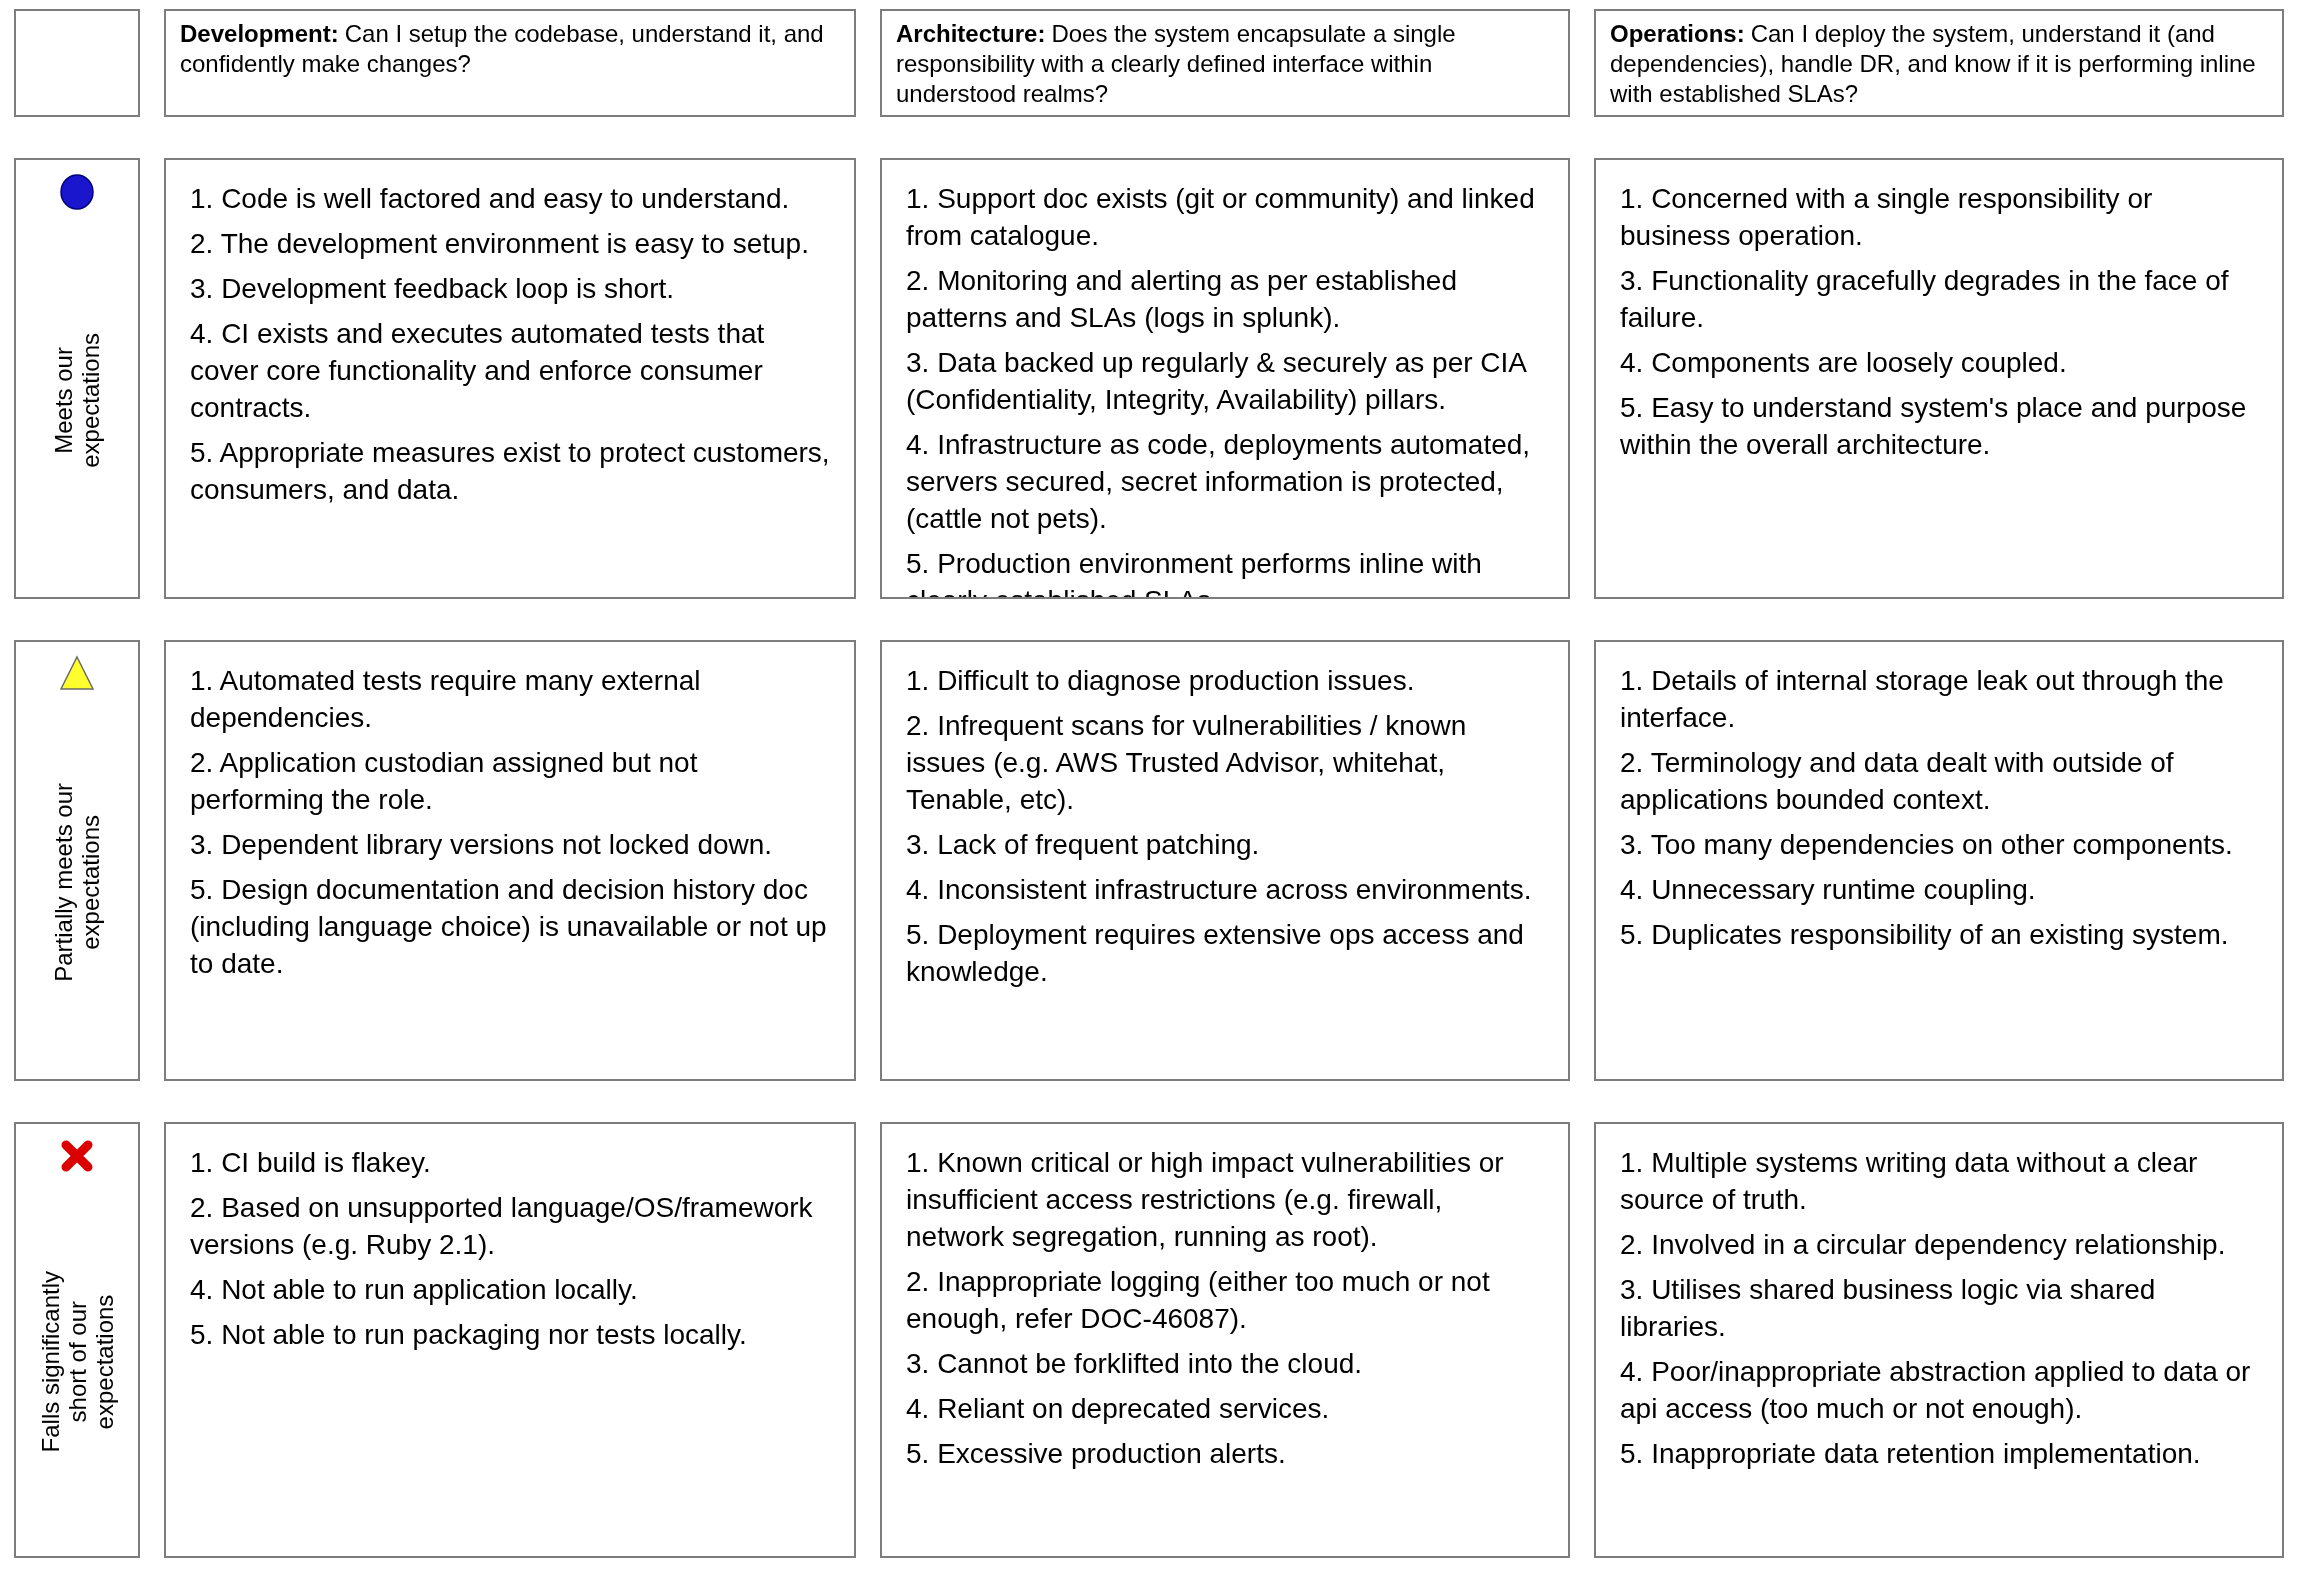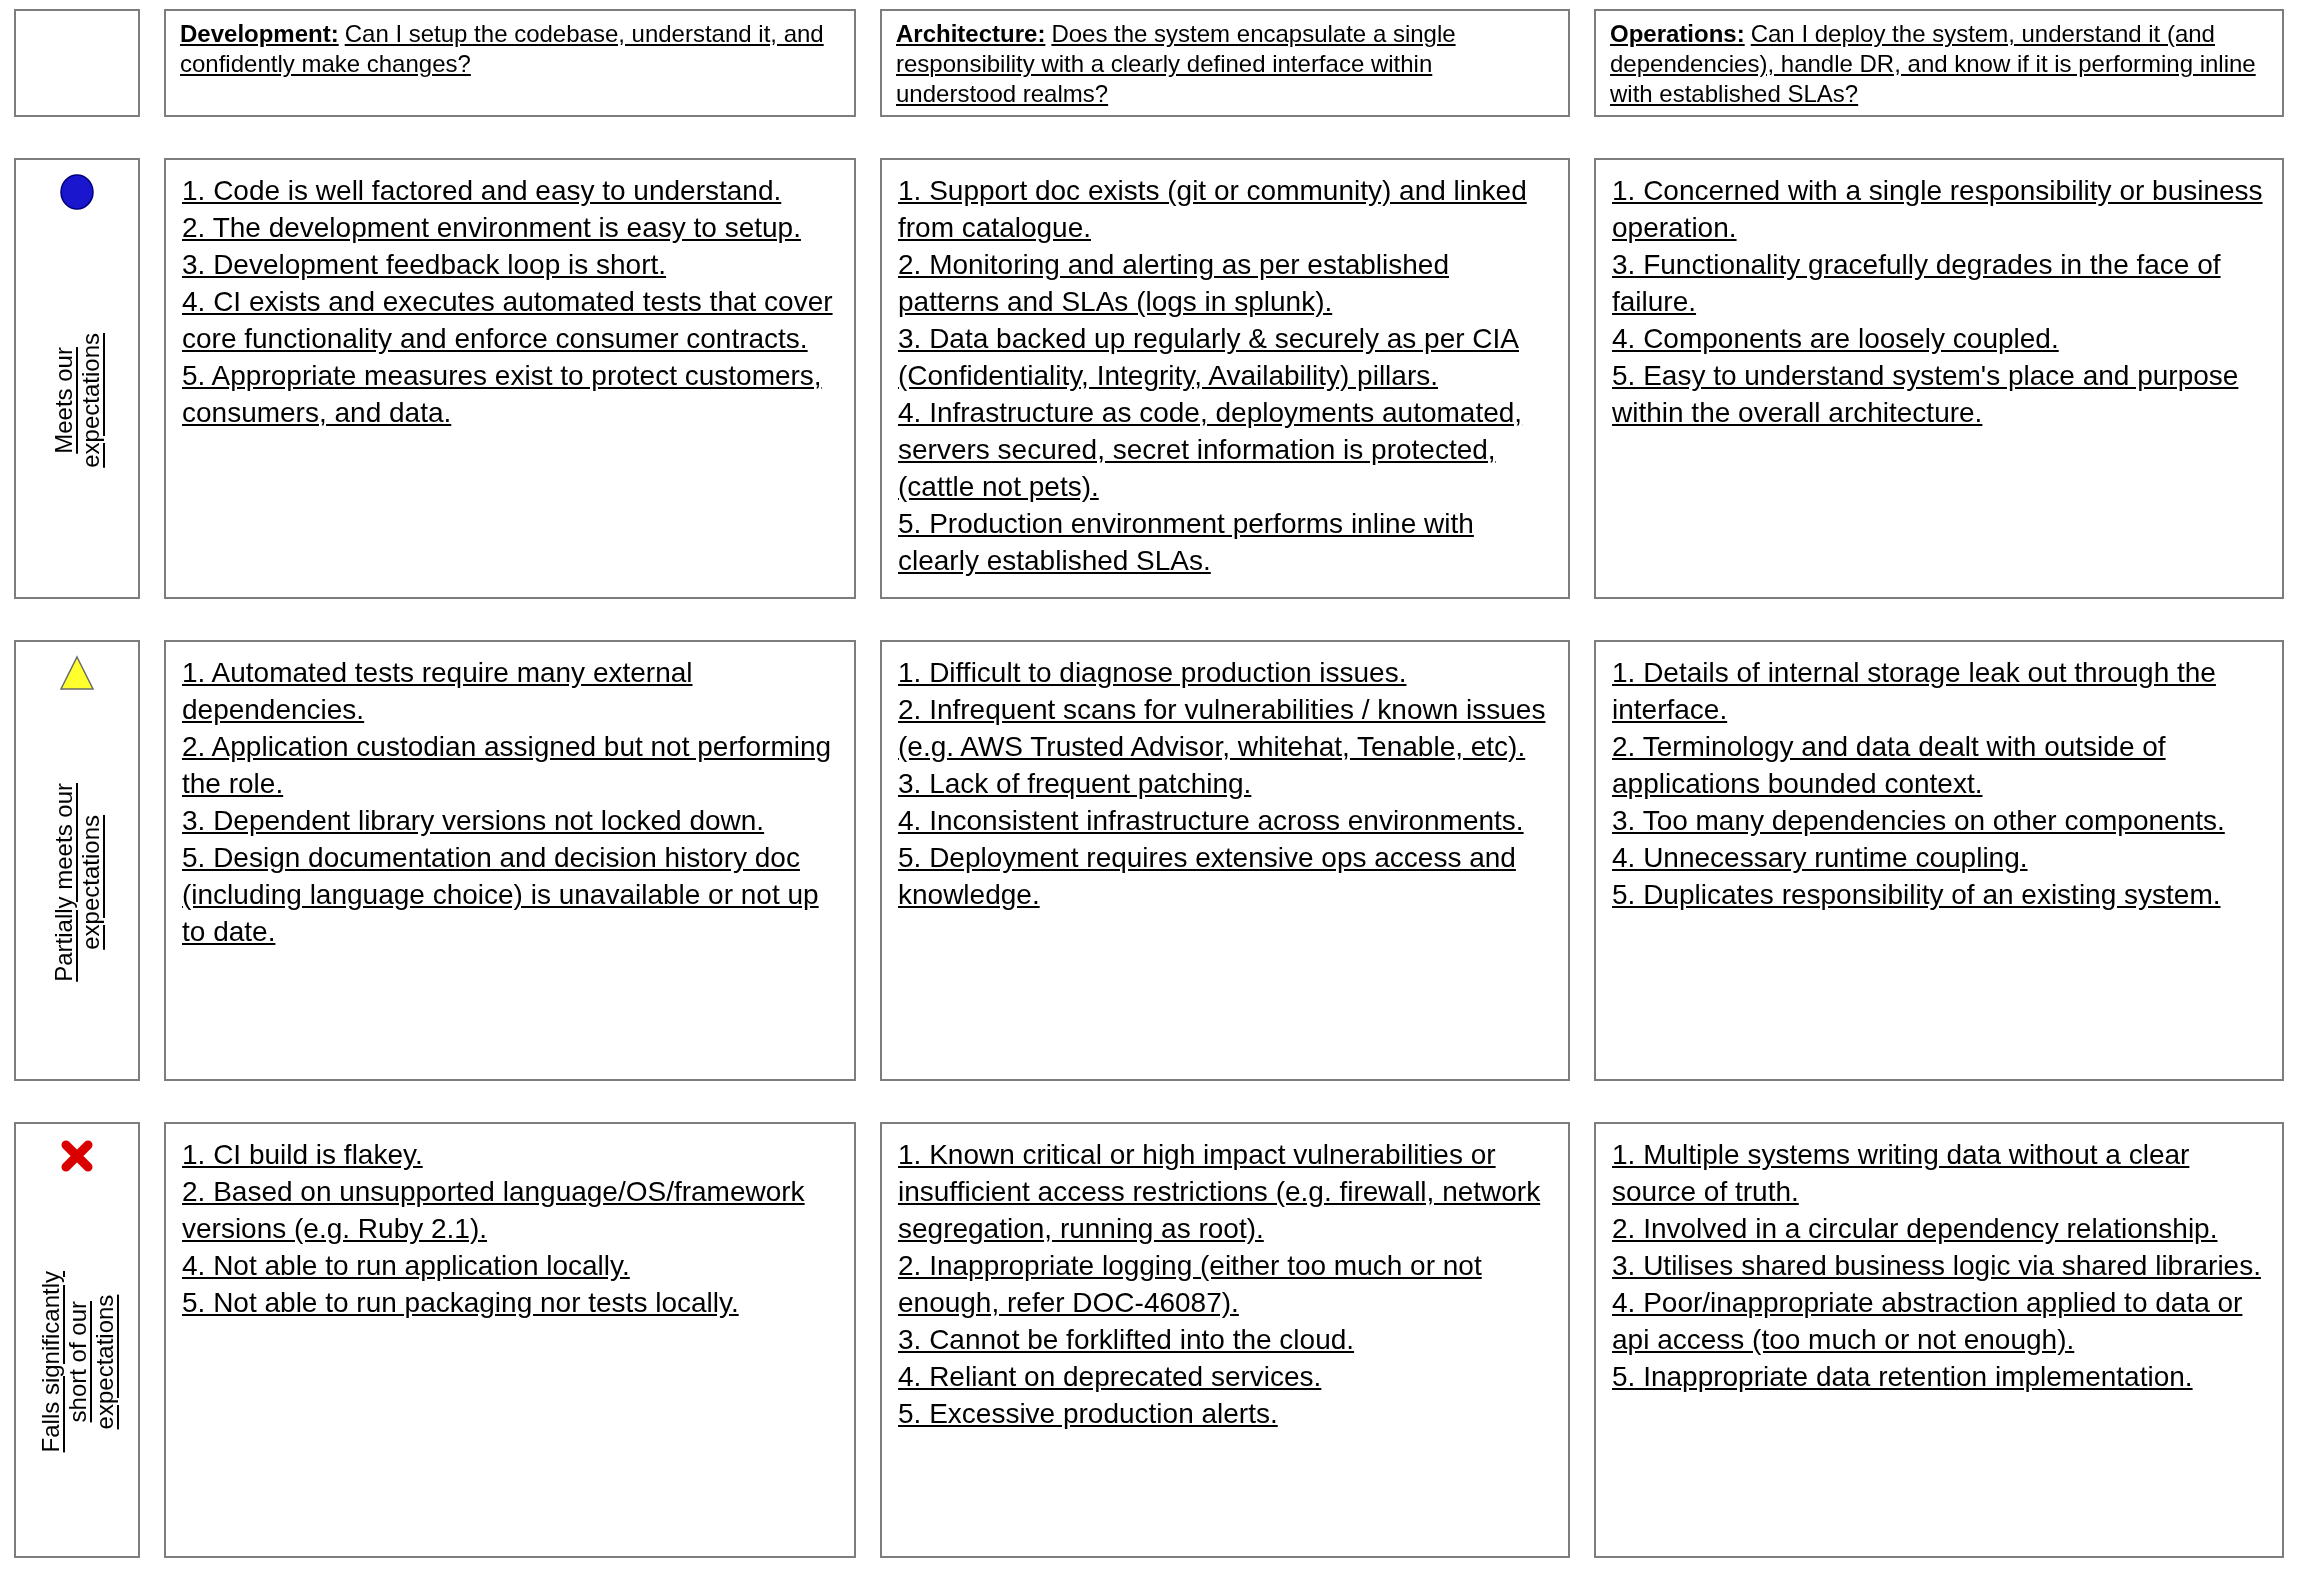--- a/index.html
+++ b/index.html
@@ -16,21 +16,20 @@
     overflow: hidden;
   }
   .matrix {
     display: grid;
     grid-template-columns: 126px 692px 690px 690px;
     grid-template-rows: 108px 441px 441px 436px;
     column-gap: 24px;
     row-gap: 41px;
     padding: 9px 14px 0 14px;
     box-sizing: border-box;
-    text-decoration: underline;
   }
   .box {
     border: 2px solid #7d7d7d;
     background: #ffffff;
     box-sizing: border-box;
     overflow: hidden;
   }
   .header-cell {
     padding: 8px 14px;
     font-size: 24px;
@@ -64,21 +63,21 @@
     white-space: pre-line;
     font-size: 24px;
     line-height: 27px;
     text-align: center;
   }
   .content-cell {
     padding: 12px 16px;
     font-size: 28px;
     line-height: 37px;
   }
-  .cell-item { margin: 0; }
+  .cell-item { margin: 8px; }
 </style>
 </head>
 <body>
 
 <div class="page">
   <div class="matrix">
 
     <div class="box"></div>
 
     <div class="box header-cell">

